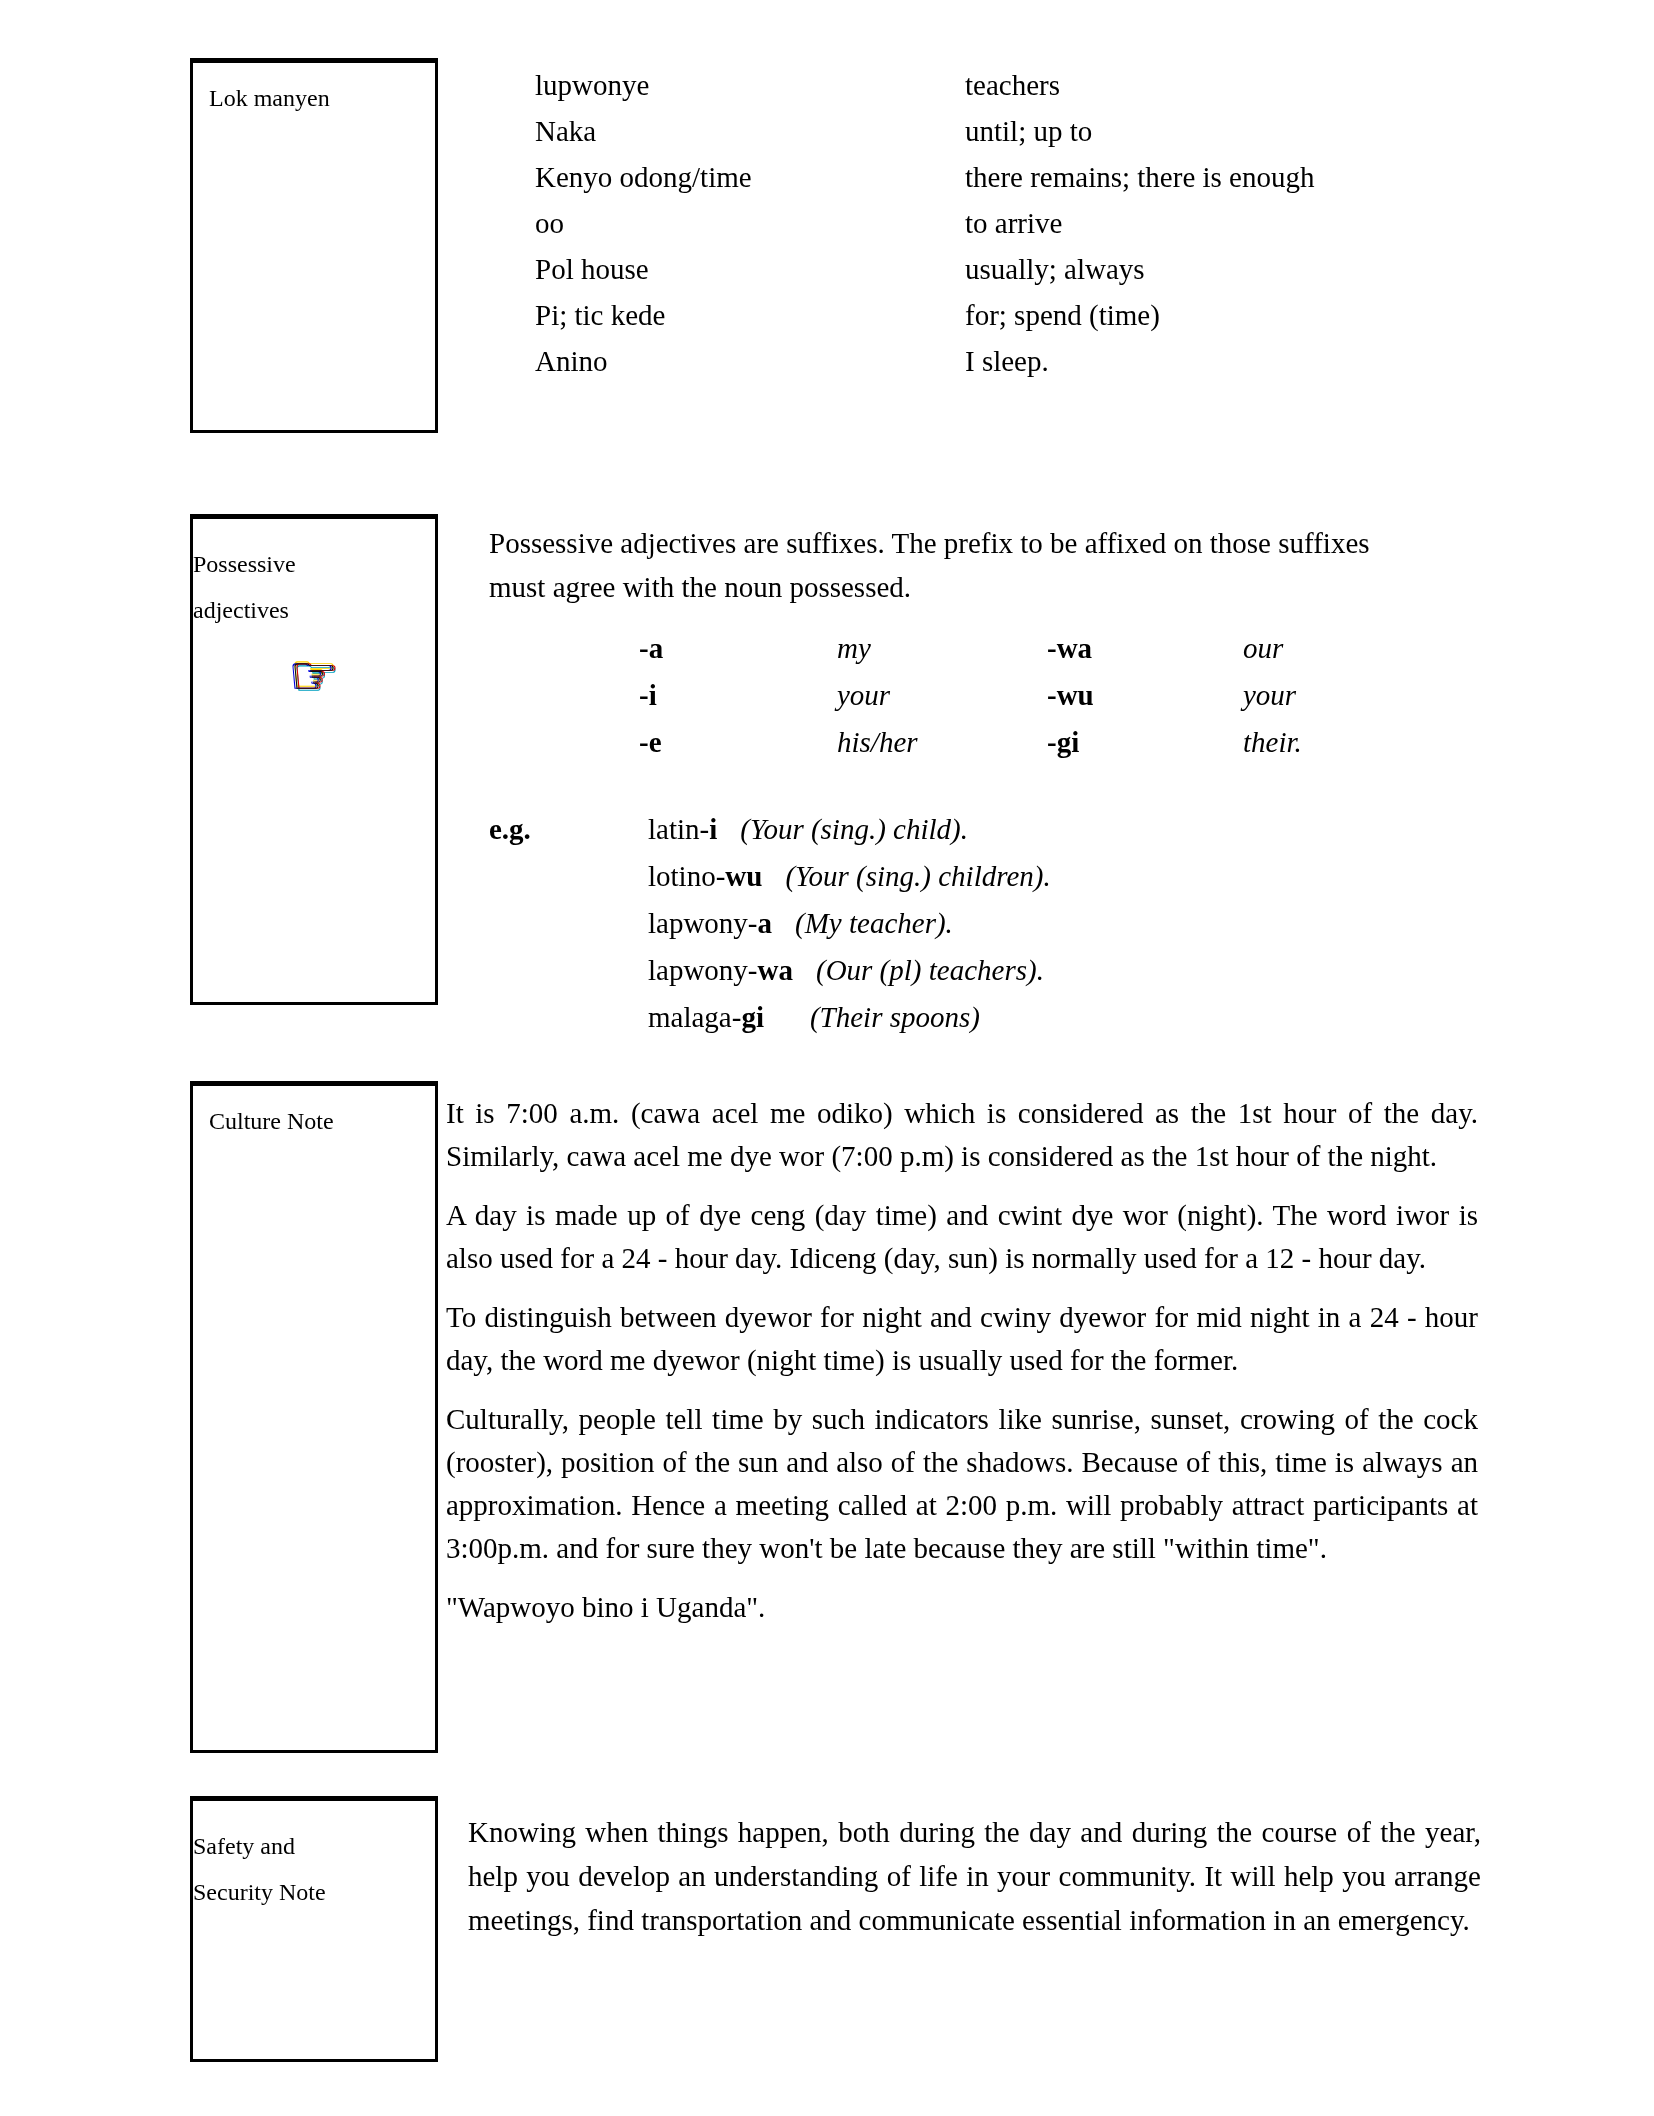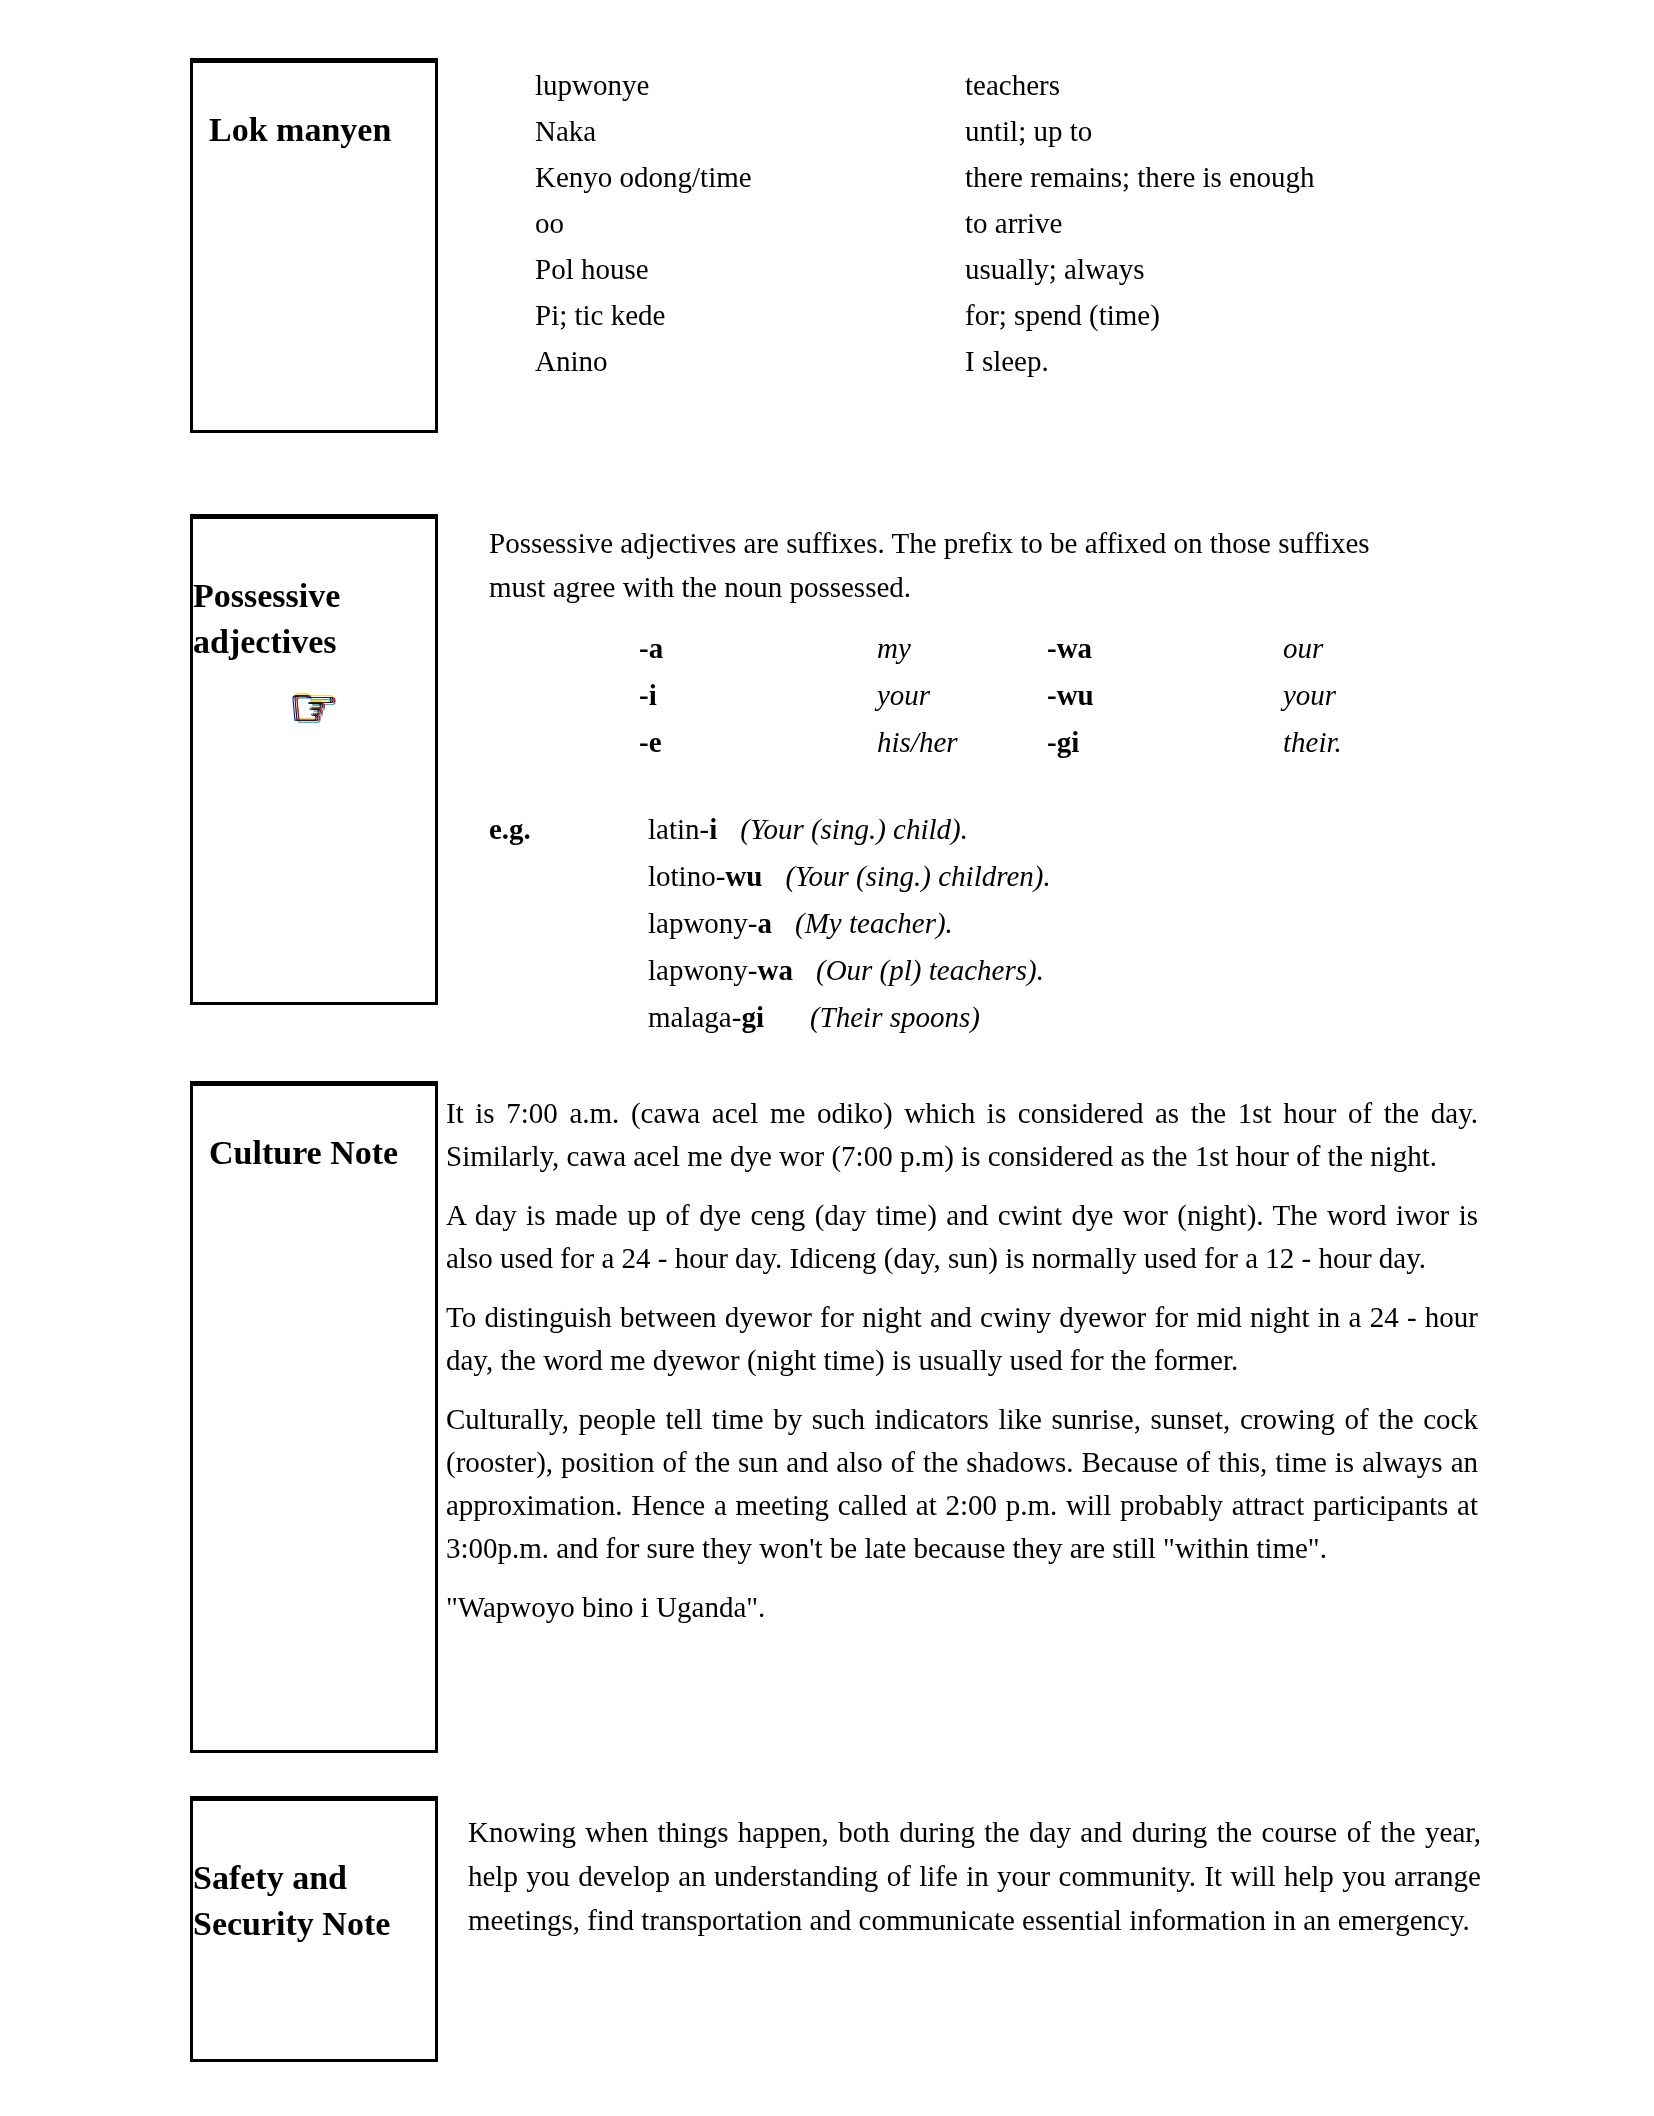--- a/index.html
+++ b/index.html
@@ -18,21 +18,21 @@
     position:absolute; left:190px; width:248px;
     border:3px solid #000;
     border-top-width:5px;
     background:#fff;
   }
   .lb-vocab   { top:58px;   height:375px; }
   .lb-poss    { top:514px;  height:491px; }
   .lb-culture { top:1081px; height:672px; }
   .lb-safety  { top:1796px; height:266px; }
   .box-title {
-    font-weight:bold; font-size:34px; line-height:46px;margin-top:32px;
+    font-weight:normal; font-size:24px; line-height:46px;
   }
   .title-left   { padding:12px 0 0 16px; }
   .title-center { padding-top:22px; }
   .pointer-icon {
     margin-top:16px;
     text-align:center;
     font-family:"DejaVu Sans", sans-serif;
     font-size:54px; line-height:54px;
     color:#101010;
     text-shadow: 2px 0 0 #e00000, -2px 0 0 #0000dd, 0 -2px 0 #ffd400, 2px 2px 0 #00a0c0;
@@ -43,21 +43,21 @@
   
   .poss-content { position:absolute; left:489px; top:521px; width:935px; }
   .poss-intro   { line-height:44px; }
   .suffix-table {
     margin:16px 0 0 150px;
     display:grid;
     grid-template-columns:198px 210px 196px auto;
     line-height:47px;
   }
   .sfx     { font-weight:bold; }
-  .meaning { font-style:italic;margin-left:40px; }
+  .meaning { font-style:italic; }
   .eg-block { margin-top:40px; display:flex; }
   .eg-label { font-weight:bold; width:159px; flex:none; line-height:47px; }
   .example-row { line-height:47px; }
   .example-row .gloss { font-style:italic; margin-left:23px; }
   .example-row.wide-gap .gloss { margin-left:46px; }
   
   .culture-content { position:absolute; left:446px; top:1092px; width:1032px; }
   .culture-content p { text-align:justify; line-height:43px; margin-bottom:16px; }
   .culture-content p.no-justify { text-align:left; margin-bottom:0; }
   

